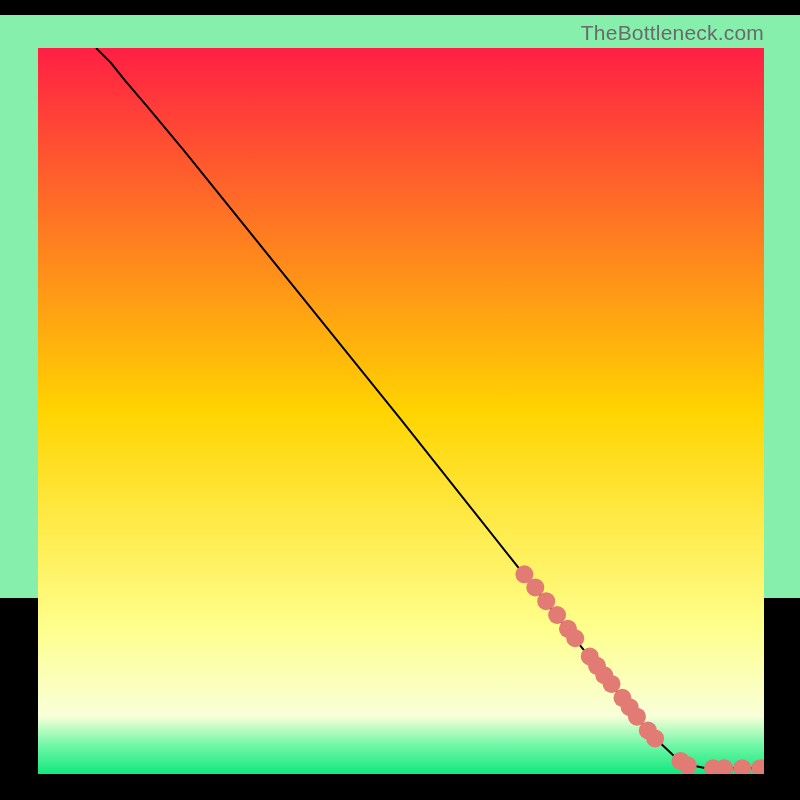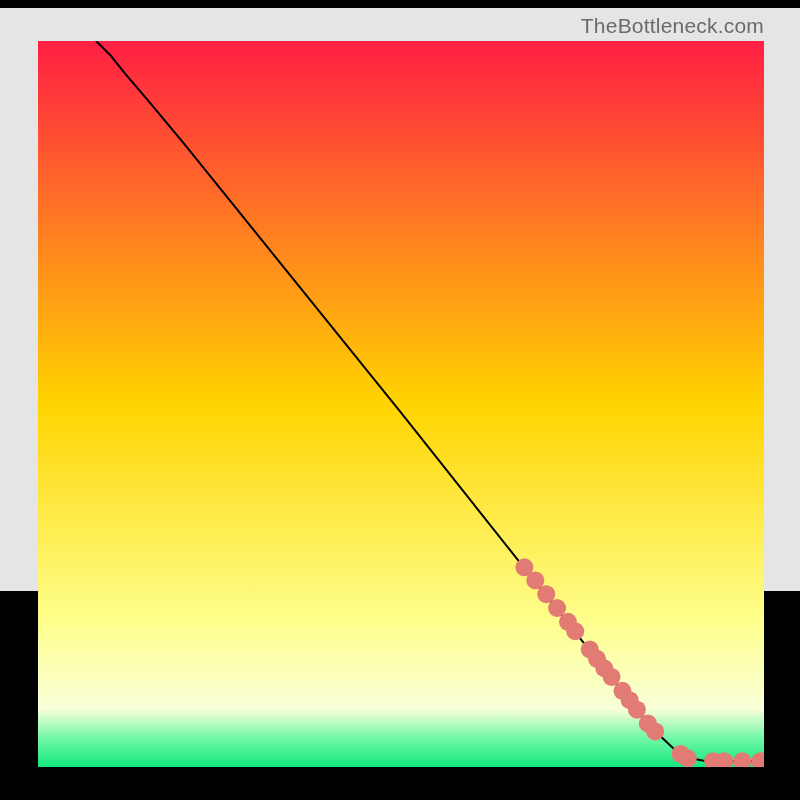--- a/index.html
+++ b/index.html
@@ -7,24 +7,24 @@
     padding: 0;
     width: 800px;
     height: 800px;
     background: #000000;
     overflow: hidden;
     font-family: Helvetica, Arial, sans-serif;
   }
   .frame {
     position: absolute;
     left: 0;
-    top: 8px;
+    top: 15px;
     width: 800px;
     height: 583px;
-    background: #e5e5e5;
+    background: #86efac;
   }
   .plot {
     position: absolute;
     left: 38px;
     top: 33px;
     width: 726px;
     height: 726px;
     overflow: hidden;
   }
   .watermark {

